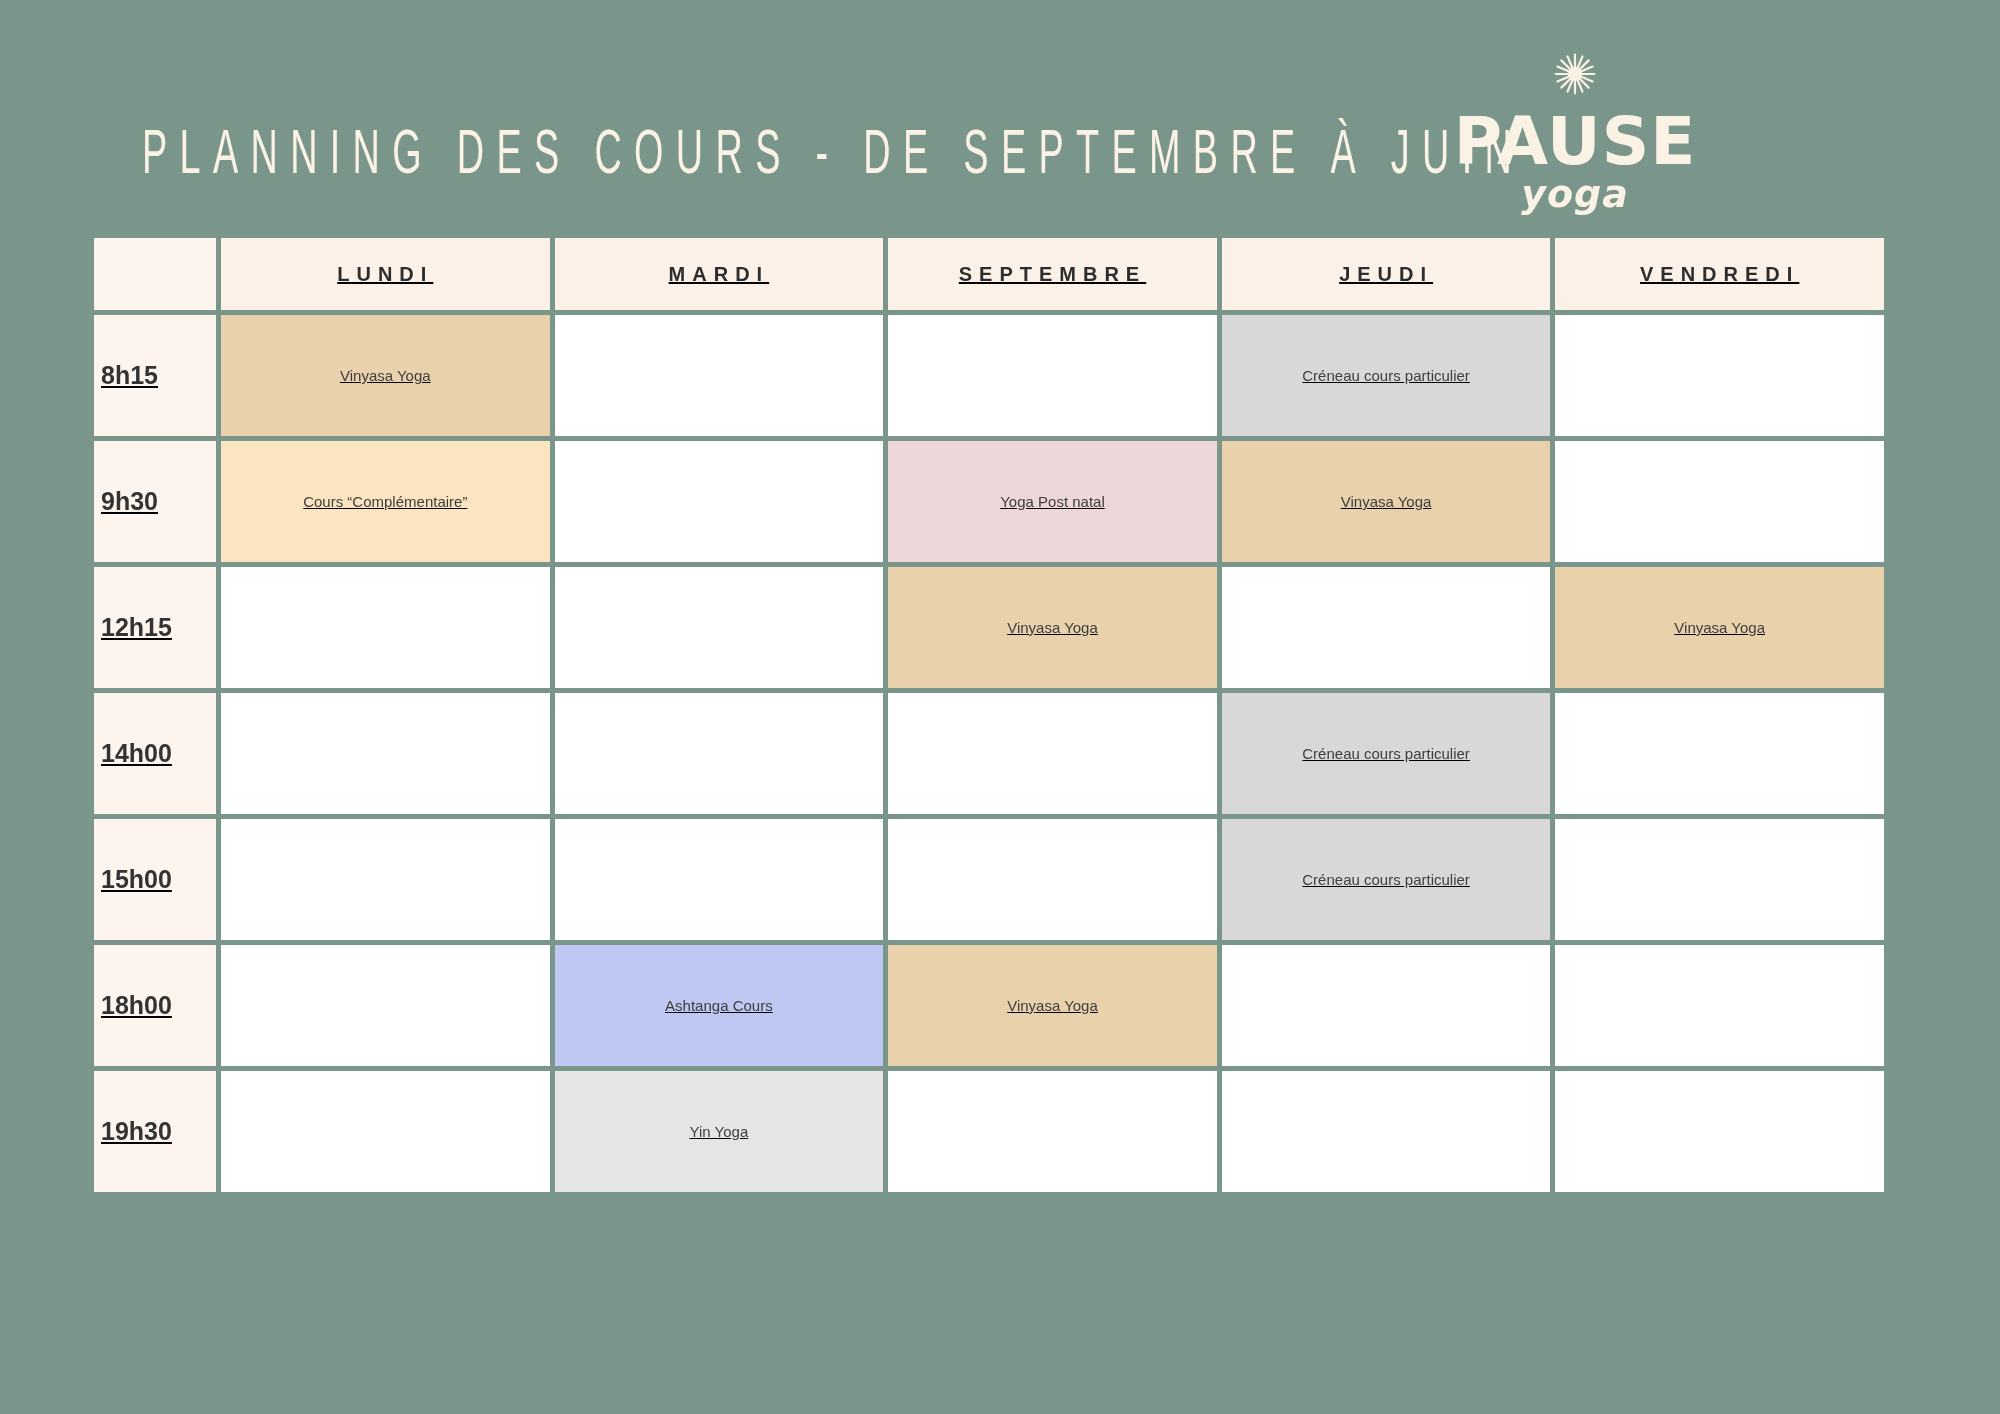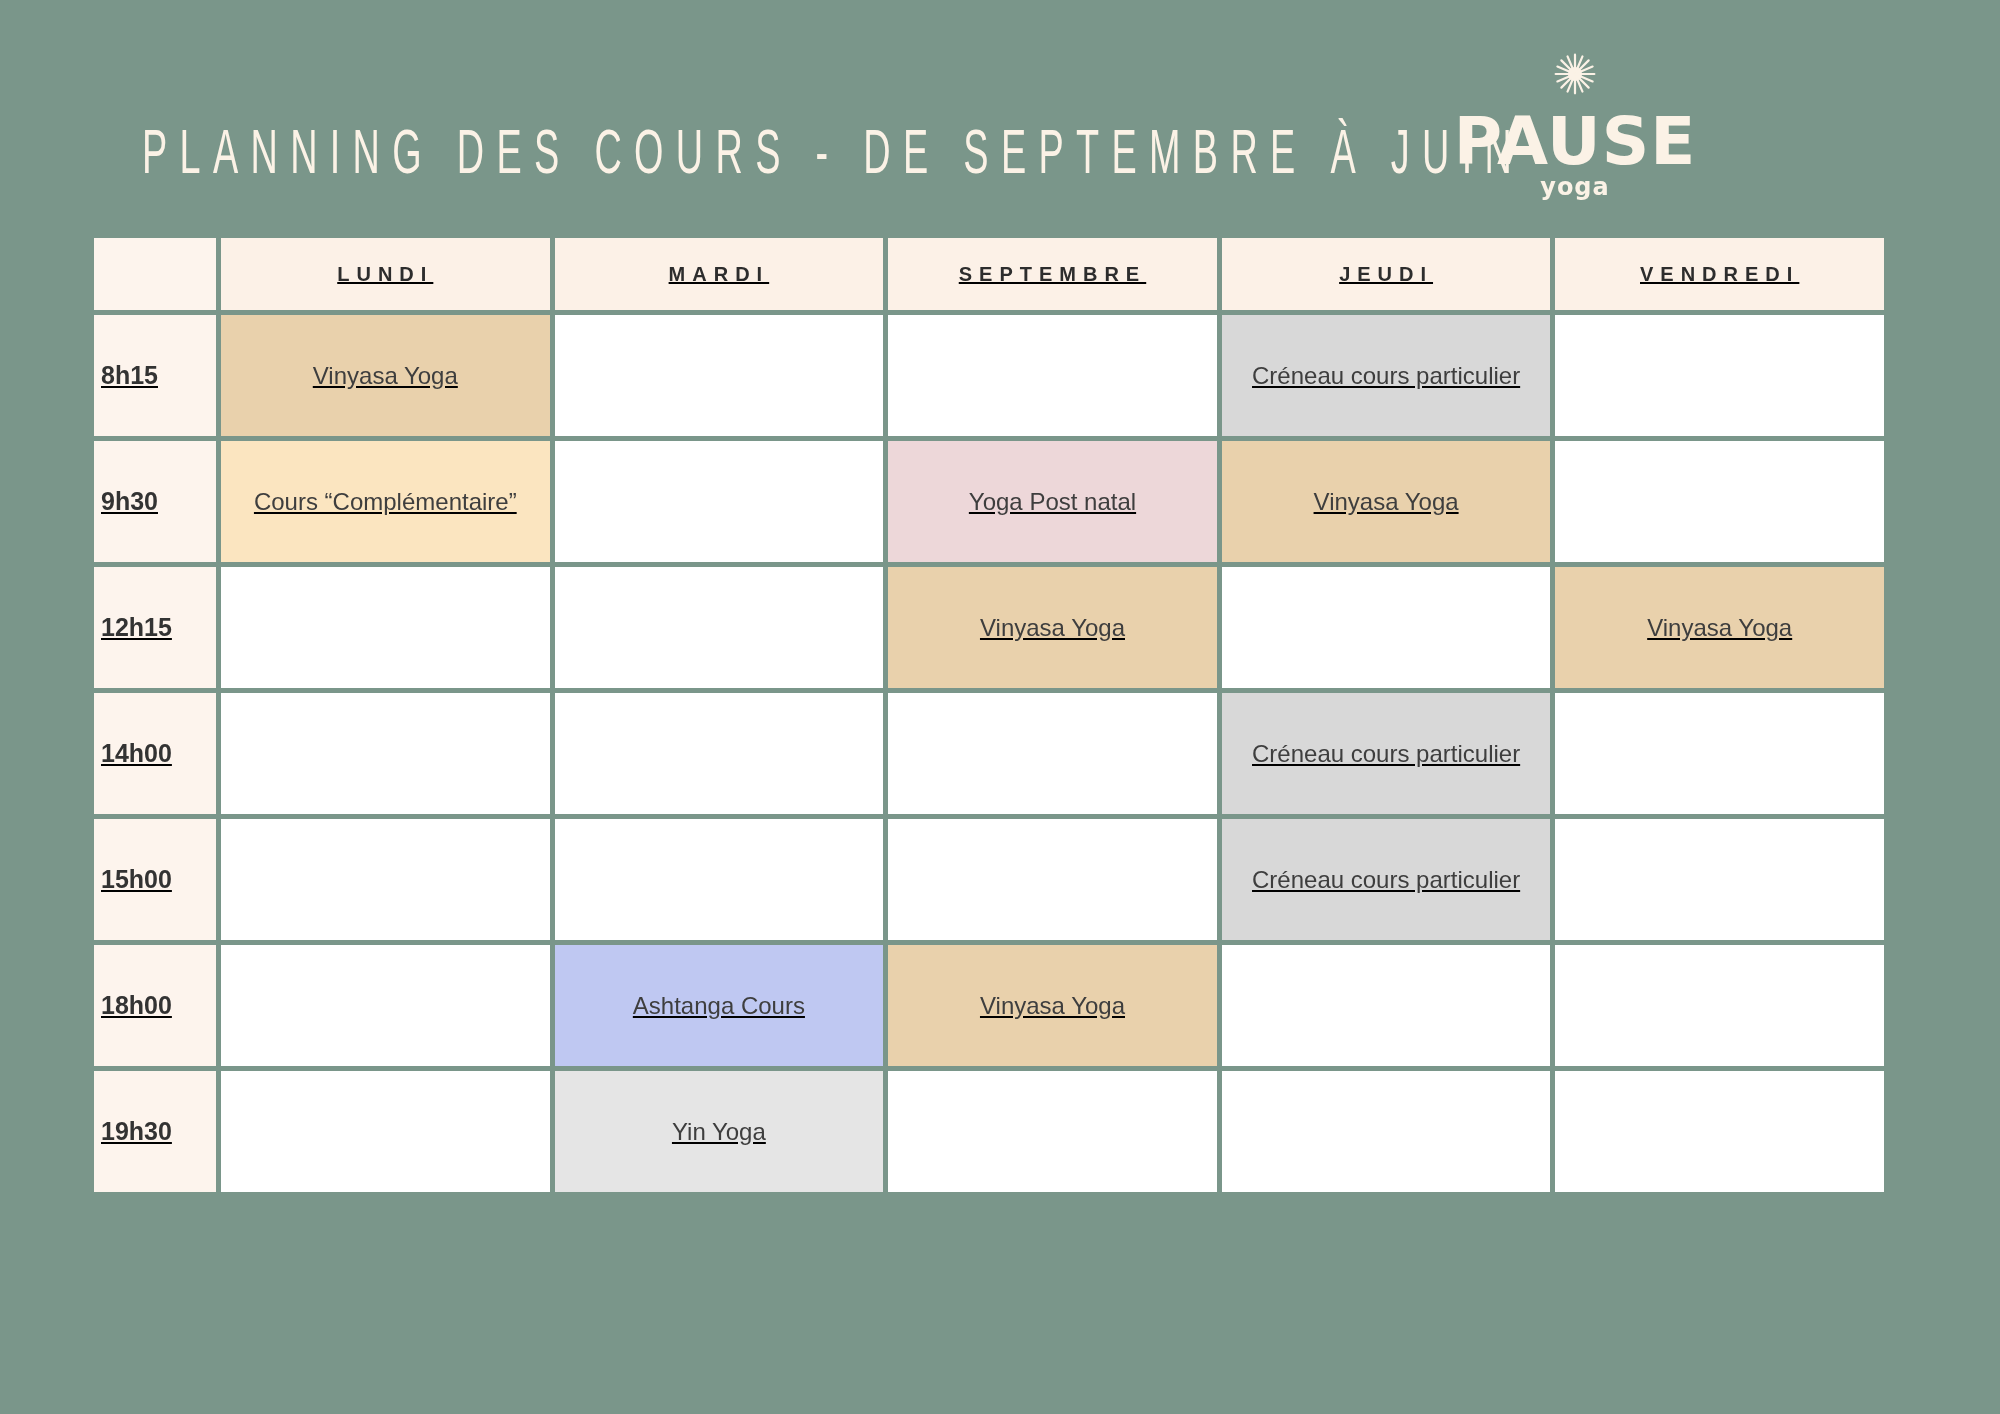--- a/index.html
+++ b/index.html
@@ -30,22 +30,22 @@
   }
   .logo .sun{width:44px;height:44px;margin-bottom:-4px;}
   .logo-word{
     font-family:"DejaVu Sans", sans-serif;
     font-size:66px;font-weight:800;line-height:1.0;
     letter-spacing:1px;
     margin-top:17px;
   }
   .logo-sub{
     font-family:"DejaVu Sans", sans-serif;
-    font-size:24px;font-weight:800;line-height:0.9;
-    letter-spacing:1px;margin-top:2px;
+    font-size:38px;font-weight:800;line-height:0.9;
+    letter-spacing:1px;margin-top:2px;font-style:italic;
   }
 
   
   table.schedule{
     position:absolute;left:89px;top:233px;
     width:1800px;
     border-collapse:separate;border-spacing:5px;
     table-layout:fixed;
     text-decoration:underline;
   }
@@ -61,21 +61,21 @@
   .schedule td{height:119px;}
   .schedule td.corner{background:#fdf4ed;height:70px;}
   .schedule td.time{
     background:#fdf4ed;
     text-align:left;padding-left:7px;
     font-size:25px;font-weight:bold;color:#333333;
   }
   .schedule td.cell{
     background:#ffffff;
     text-align:center;
-    font-size:24px;color:#3e3e3e;
+    font-size:15px;color:#3e3e3e;
   }
 </style>
 </head>
 <body>
 
 <div class="page">
 
   <h1 class="title">PLANNING DES COURS - DE SEPTEMBRE À JUIN</h1>
 
   <div class="logo">

